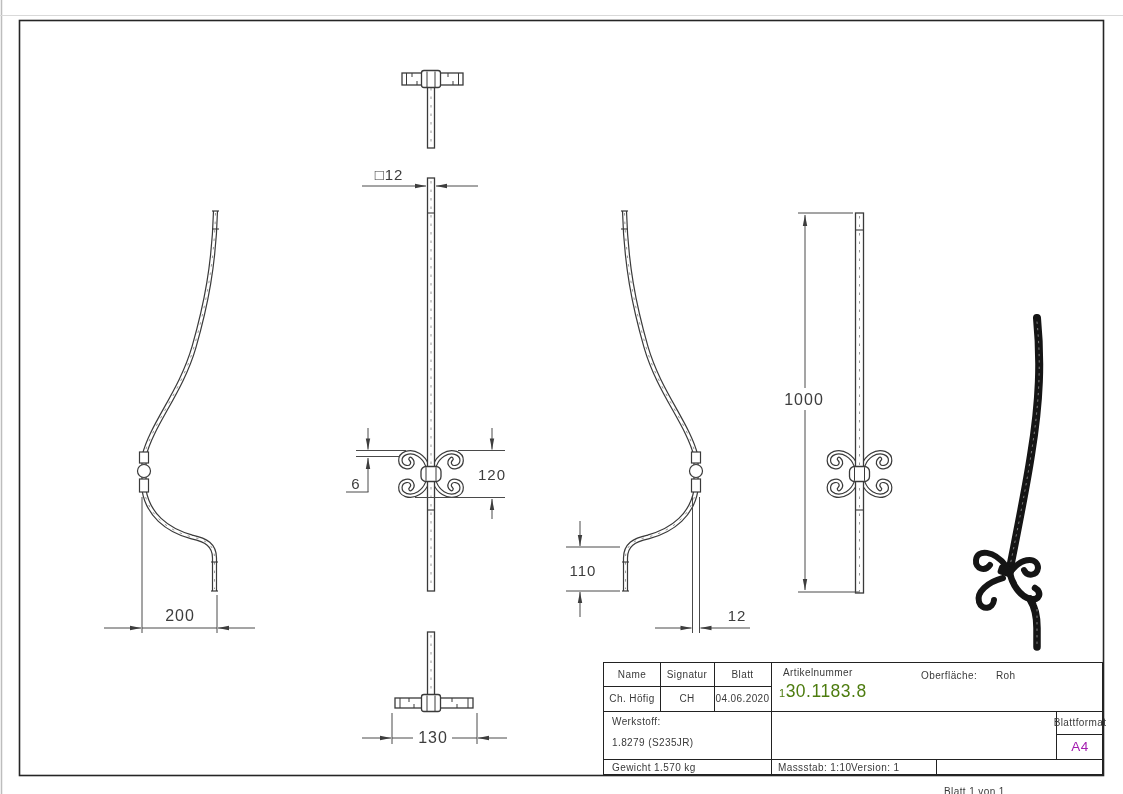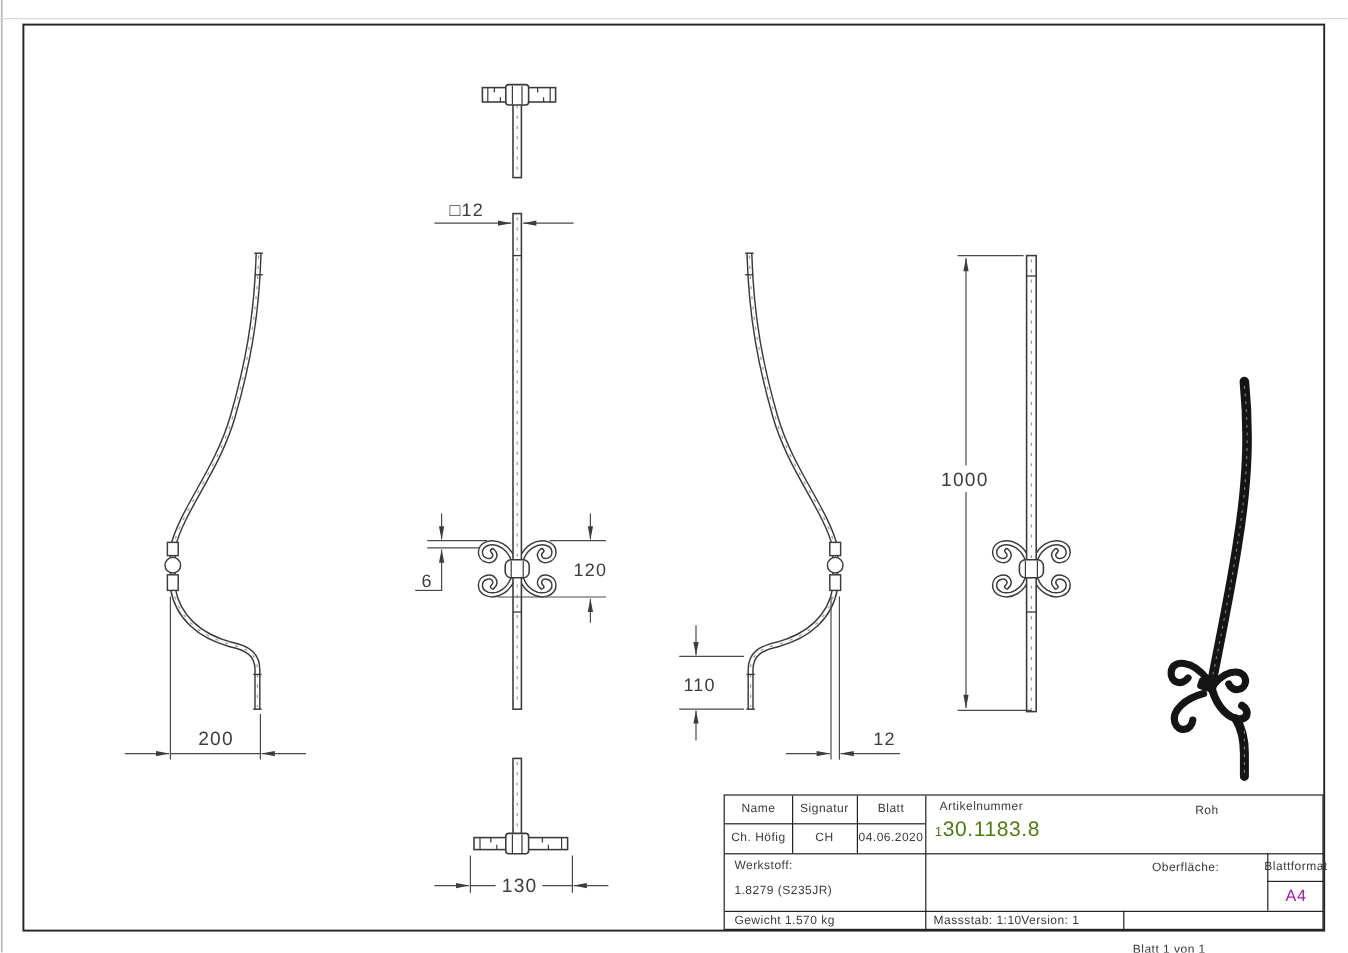--- a/index.html
+++ b/index.html
@@ -227,21 +227,21 @@
   <div class="cell" style="left:0;top:0;width:56px;height:23px;">Name</div>
   <div class="cell" style="left:56px;top:0;width:54px;height:23px;">Signatur</div>
   <div class="cell" style="left:110px;top:0;width:57px;height:23px;">Blatt</div>
 
   <div class="cell" style="left:0;top:23px;width:56px;height:25px;">Ch. Höfig</div>
   <div class="cell" style="left:56px;top:23px;width:54px;height:25px;">CH</div>
   <div class="cell" style="left:110px;top:23px;width:57px;height:25px;">04.06.2020</div>
 
   <div class="cell left" style="left:161px;top:3px;width:120px;height:12px;margin-left:18px;">Artikelnummer</div>
   <div class="artnum" style="left:175px;top:18px;"><span class="pre">1</span><span class="rest">30.1183.8</span></div>
-  <div class="cell left" style="left:356px;top:6px;width:80px;height:12px;margin-top:48px;">Oberfläche:</div>
+  <div class="cell left" style="left:317px;top:6px;width:80px;height:12px;">Oberfläche:</div>
   <div class="cell left" style="left:392px;top:6px;width:40px;height:12px;">Roh</div>
 
   <div class="cell left" style="left:8px;top:52px;width:150px;height:12px;">Werkstoff:</div>
   <div class="cell left" style="left:8px;top:73px;width:150px;height:12px;">1.8279 (S235JR)</div>
 
   <div class="cell" style="left:452px;top:48px;width:48px;height:23px;">Blattformat</div>
   <div class="cell a4" style="left:452px;top:71px;width:48px;height:25px;">A4</div>
 
   <div class="cell left" style="left:8px;top:96px;width:155px;height:17px;">Gewicht 1.570 kg</div>
   <div class="cell left" style="left:174px;top:96px;width:75px;height:17px;">Massstab: 1:10</div>

